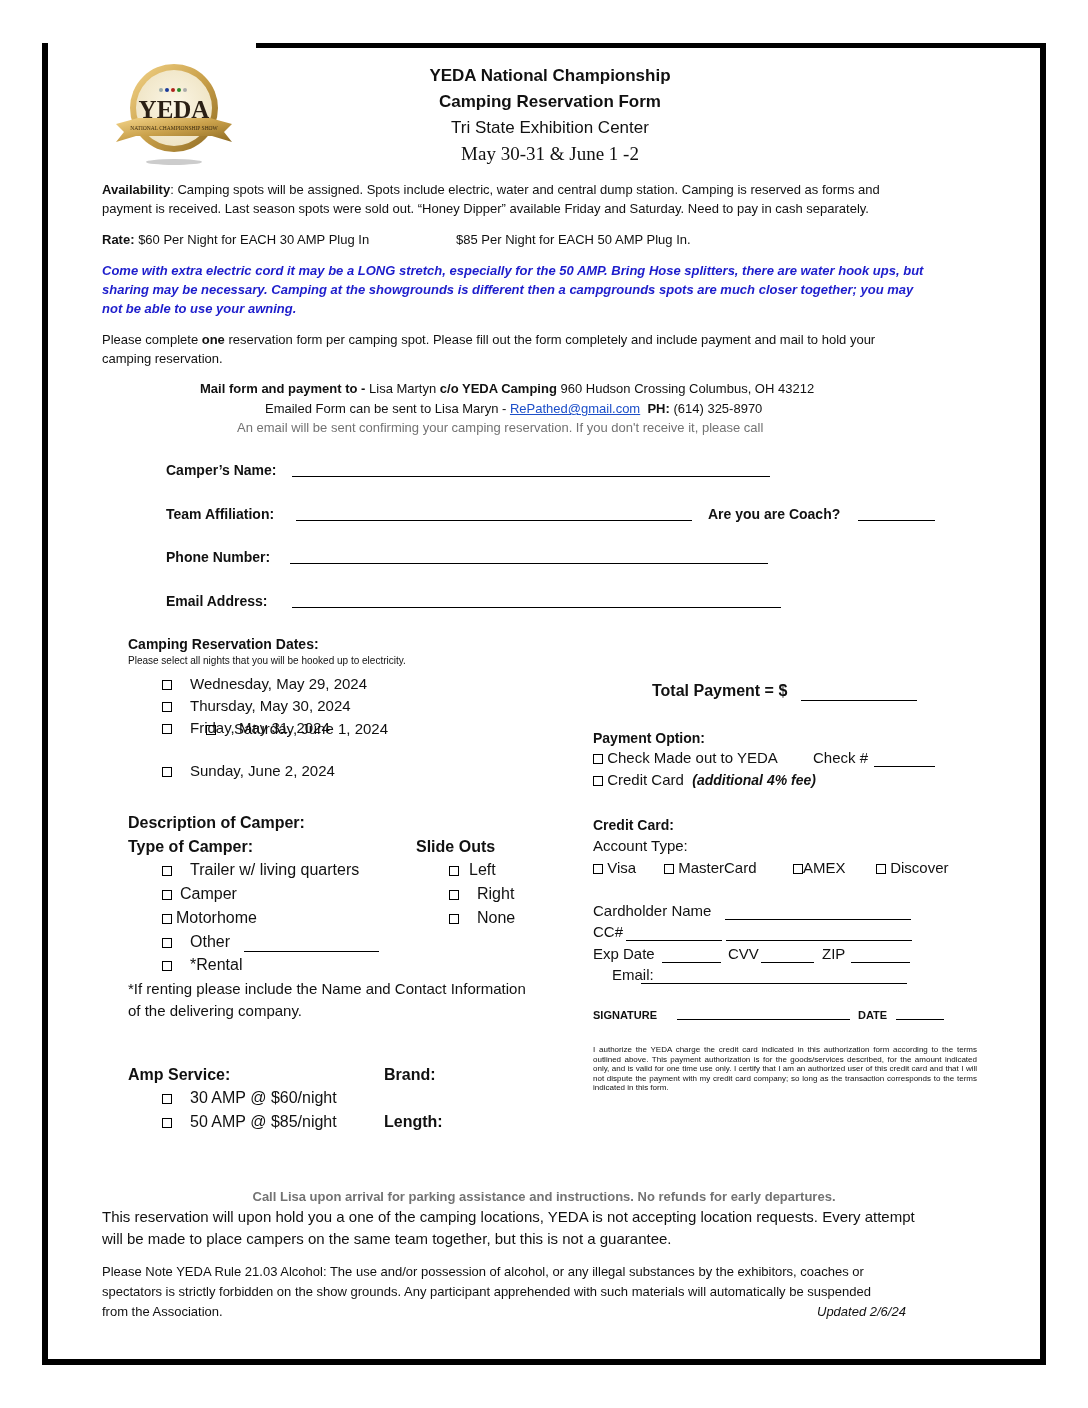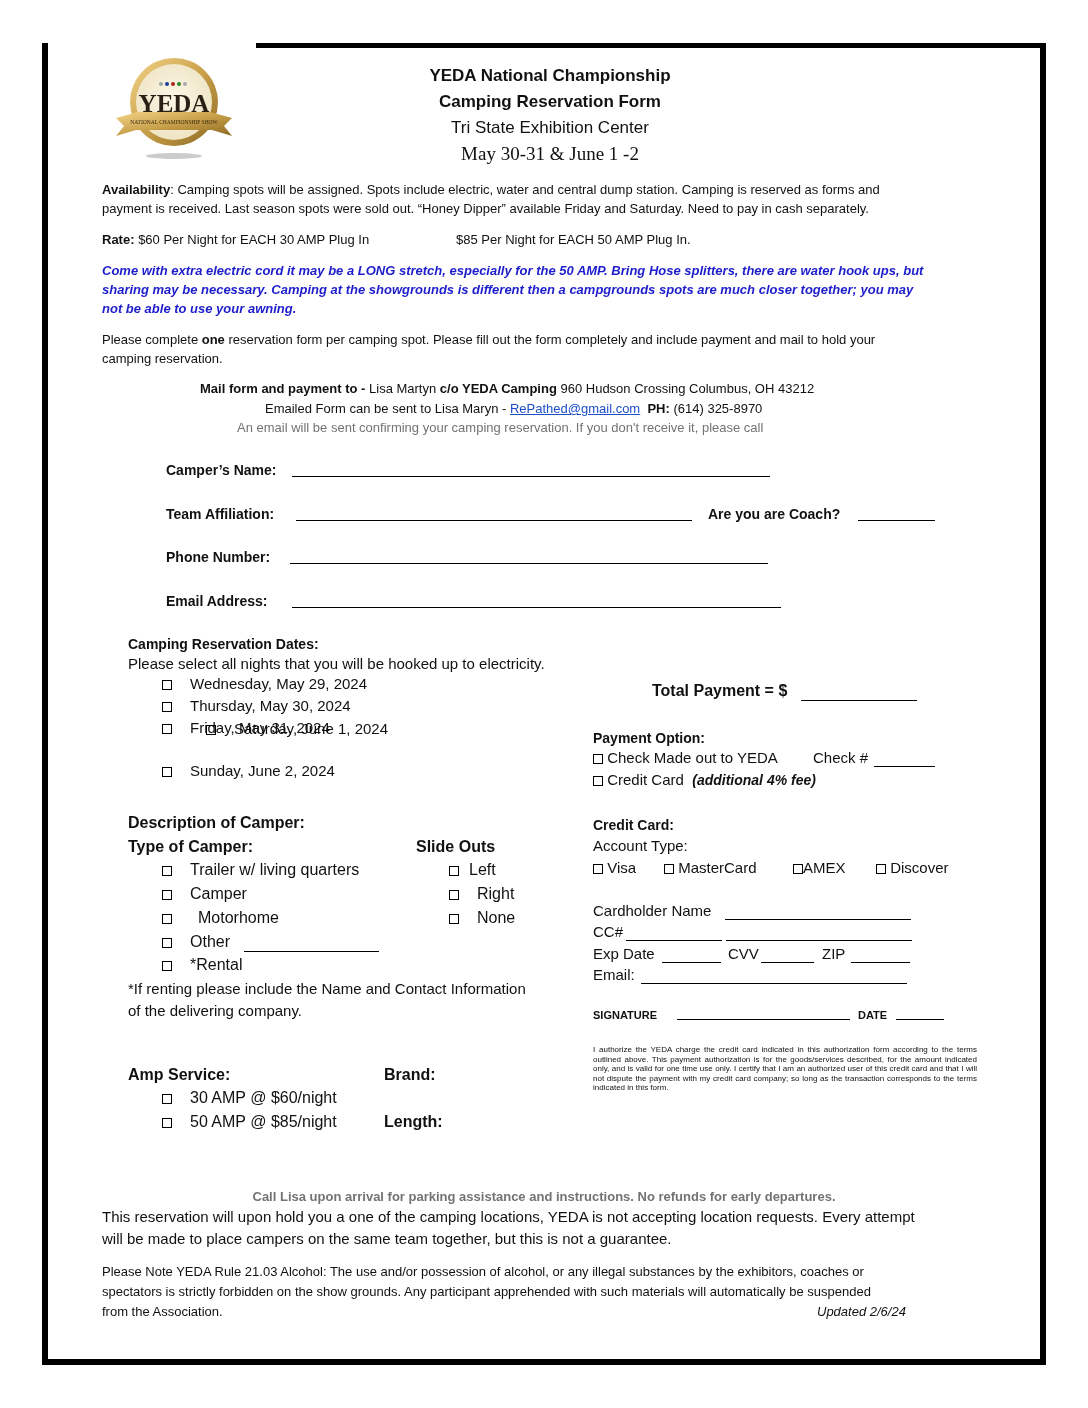--- a/index.html
+++ b/index.html
@@ -14,21 +14,21 @@
   .bluedk { color:#737373; }
   .line { display:inline-block; border-bottom:1.5px solid #000; height:14px; vertical-align:baseline; }
   .cb { display:inline-block; width:10px; height:10px; border:1.6px solid #000; box-sizing:border-box; vertical-align:middle; }
   .title { font-weight:bold; font-size:17px; text-align:center; width:360px; left:370px; }
   .p13 { font-size:13px; line-height:20px; }
   .p14 { font-size:14px; line-height:21px; }
   .p15 { font-size:15px; }
   .p16 { font-size:16px; }
   .tiny { font-size:8px; line-height:9.5px; text-align:justify; white-space:normal; width:384px; font-family:"Liberation Sans", sans-serif; }
   a.link { color:#1d4fc9; text-decoration:underline; }
-  .logo { position:absolute; left:108px; top:52px; width:132px; height:110px; }
+  .logo { position:absolute; left:108px; top:58px; width:132px; height:110px; }
 </style>
 </head>
 <body>
 
 <div class="frame"></div>
 <div class="frame-top-gap"></div>
 
 <div class="logo">
   <svg width="132" height="110" viewBox="0 0 132 110">
     <defs>
@@ -97,21 +97,21 @@
 <div class="abs p14 b" style="top:504px; left:708px;">Are you are Coach?</div>
 <div class="abs line" style="top:506px; left:858px; width:77px;"></div>
 
 <div class="abs p14 b" style="top:547px; left:166px;">Phone Number:</div>
 <div class="abs line" style="top:549px; left:290px; width:478px;"></div>
 
 <div class="abs p14 b" style="top:591px; left:166px;">Email Address:</div>
 <div class="abs line" style="top:593px; left:292px; width:489px;"></div>
 
 <div class="abs p14 b" style="top:634px; left:128px;">Camping Reservation Dates:</div>
-<div class="abs" style="top:655px; left:128px; font-size:15px;">Please select all nights that you will be hooked up to electricity.</div>
+<div class="abs" style="top:655px; left:128px; font-size:10px;">Please select all nights that you will be hooked up to electricity.</div>
 
 <div class="abs p15" style="top:675px; left:162px;"><span class="cb"></span><span style="margin-left:18px;">Wednesday, May 29, 2024</span></div>
 <div class="abs p15" style="top:697px; left:162px;"><span class="cb"></span><span style="margin-left:18px;">Thursday, May 30, 2024</span></div>
 <div class="abs p15" style="top:719px; left:162px;"><span class="cb"></span><span style="margin-left:18px;">Friday, May 31, 2024</span></div>
 <div class="abs p15" style="top:720px; left:162px;padding-left:44px;"><span class="cb"></span><span style="margin-left:18px;">Saturday, June 1, 2024</span></div>
 <div class="abs p15" style="top:762px; left:162px;"><span class="cb"></span><span style="margin-left:18px;">Sunday, June 2, 2024</span></div>
 
 <div class="abs p16 b" style="top:682px; left:652px;">Total Payment = $</div>
 <div class="abs line" style="top:686px; left:801px; width:116px;"></div>
 
@@ -119,22 +119,22 @@
 <div class="abs p15" style="top:749px; left:593px;"><span class="cb"></span> <span>Check Made out to YEDA</span></div>
 <div class="abs p15" style="top:749px; left:813px;">Check #</div>
 <div class="abs line" style="top:752px; left:874px; width:61px;"></div>
 <div class="abs p15" style="top:771px; left:593px;"><span class="cb"></span> <span>Credit Card</span>&nbsp;&nbsp;<span class="b i" style="font-size:14px;">(additional 4% fee)</span></div>
 
 <div class="abs p16 b" style="top:814px; left:128px;">Description of Camper:</div>
 <div class="abs p16 b" style="top:838px; left:128px;">Type of Camper:</div>
 <div class="abs p16 b" style="top:838px; left:416px;">Slide Outs</div>
 
 <div class="abs p16" style="top:861px; left:162px;"><span class="cb"></span><span style="margin-left:18px;">Trailer w/ living quarters</span></div>
-<div class="abs p16" style="top:885px; left:162px;"><span class="cb"></span><span style="margin-left:18px;">Camper</span></div>
-<div class="abs p16" style="top:909px; left:162px;"><span class="cb"></span><span style="margin-left:26px;">Motorhome</span></div>
+<div class="abs p16" style="top:885px; left:162px;"><span class="cb"></span><span style="margin-left:8px;">Camper</span></div>
+<div class="abs p16" style="top:909px; left:162px;"><span class="cb"></span><span style="margin-left:4px;">Motorhome</span></div>
 <div class="abs p16" style="top:933px; left:162px;"><span class="cb"></span><span style="margin-left:18px;">Other</span></div>
 <div class="abs line" style="top:937px; left:244px; width:135px;"></div>
 <div class="abs p16" style="top:956px; left:162px;"><span class="cb"></span><span style="margin-left:18px;">*Rental</span></div>
 
 <div class="abs p16" style="top:861px; left:449px;"><span class="cb"></span><span style="margin-left:10px;">Left</span></div>
 <div class="abs p16" style="top:885px; left:449px;"><span class="cb"></span><span style="margin-left:18px;">Right</span></div>
 <div class="abs p16" style="top:909px; left:449px;"><span class="cb"></span><span style="margin-left:18px;">None</span></div>
 
 <div class="abs p15" style="top:980px; left:128px;">*If renting please include the Name and Contact Information</div>
 <div class="abs p15" style="top:1002px; left:128px;">of the delivering company.</div>
@@ -150,21 +150,21 @@
 <div class="abs line" style="top:905px; left:725px; width:186px;"></div>
 <div class="abs p15" style="top:923px; left:593px;">CC#</div>
 <div class="abs line" style="top:926px; left:626px; width:96px;"></div>
 <div class="abs line" style="top:926px; left:726px; width:186px;"></div>
 <div class="abs p15" style="top:945px; left:593px;">Exp Date</div>
 <div class="abs line" style="top:948px; left:662px; width:59px;"></div>
 <div class="abs p15" style="top:945px; left:728px;">CVV</div>
 <div class="abs line" style="top:948px; left:761px; width:53px;"></div>
 <div class="abs p15" style="top:945px; left:822px;">ZIP</div>
 <div class="abs line" style="top:948px; left:851px; width:59px;"></div>
-<div class="abs p15" style="top:966px; left:593px;">Email:</div>
+<div class="abs p15" style="top:966px; left:612px;">Email:</div>
 <div class="abs line" style="top:969px; left:641px; width:266px;"></div>
 
 <div class="abs b" style="top:1009px; left:593px; font-size:11px;">SIGNATURE</div>
 <div class="abs line" style="top:1007px; left:677px; width:173px; height:12px;"></div>
 <div class="abs b" style="top:1009px; left:858px; font-size:11px;">DATE</div>
 <div class="abs line" style="top:1007px; left:896px; width:48px; height:12px;"></div>
 
 <div class="abs tiny" style="top:1045px; left:593px;">I authorize the YEDA charge the credit card indicated in this authorization form according to the terms outlined above. This payment authorization is for the goods/services described, for the amount indicated only, and is valid for one time use only. I certify that I am an authorized user of this credit card and that I will not dispute the payment with my credit card company; so long as the transaction corresponds to the terms indicated in this form.</div>
 
 <div class="abs p16 b" style="top:1066px; left:128px;">Amp Service:</div>

